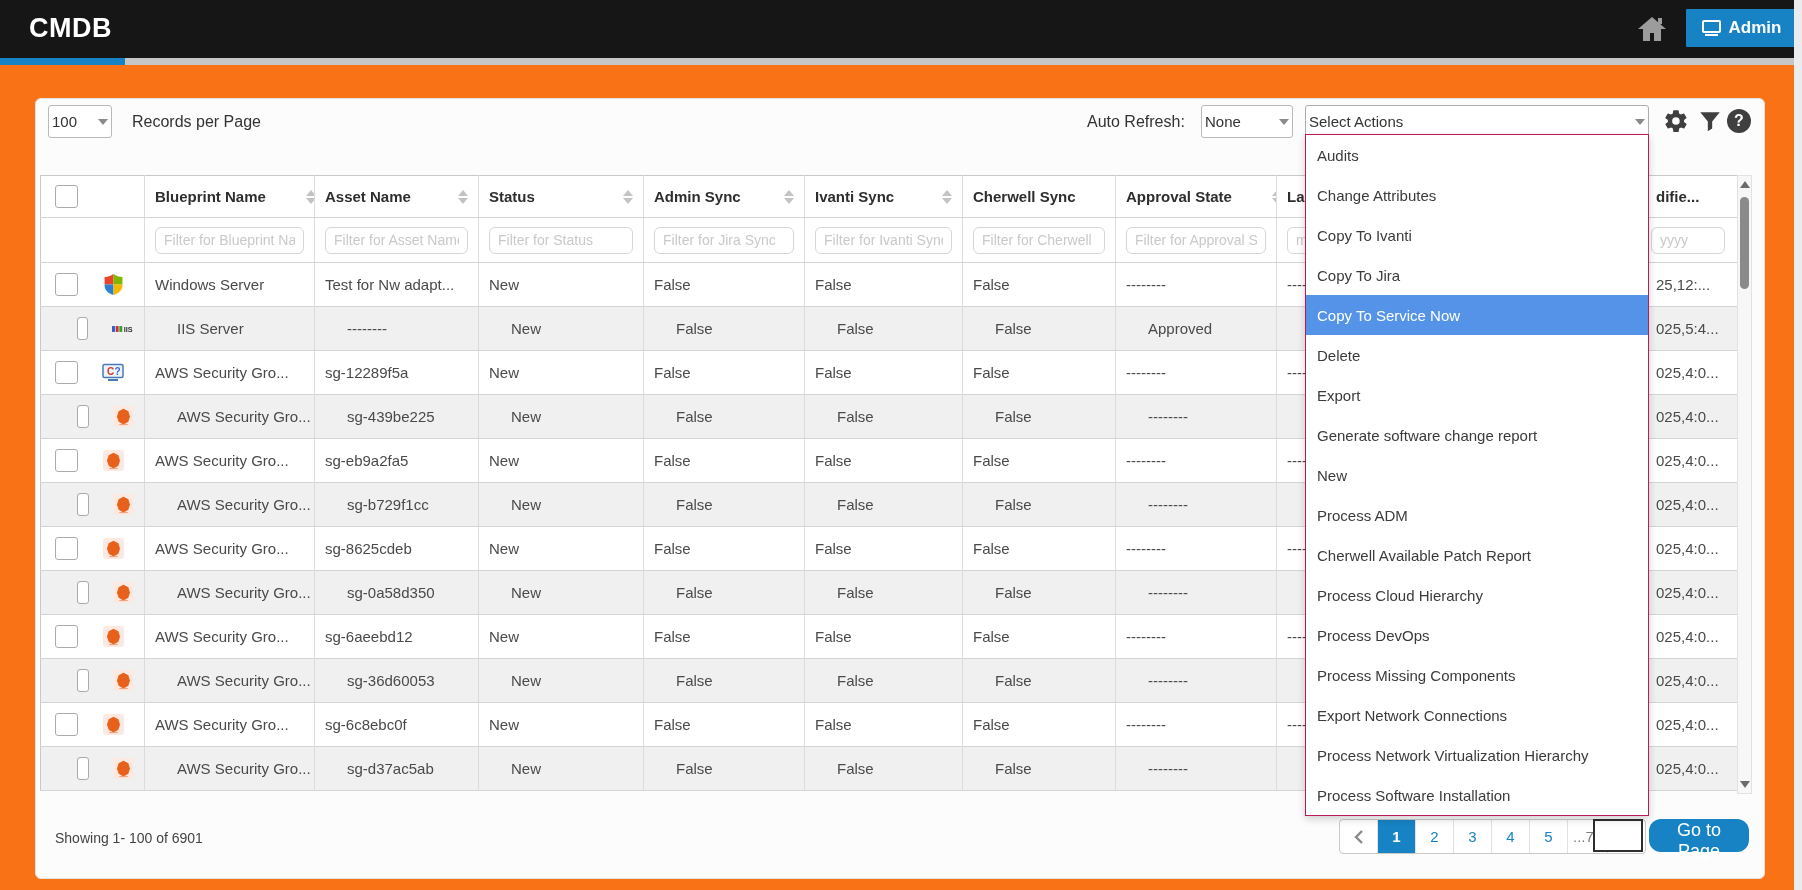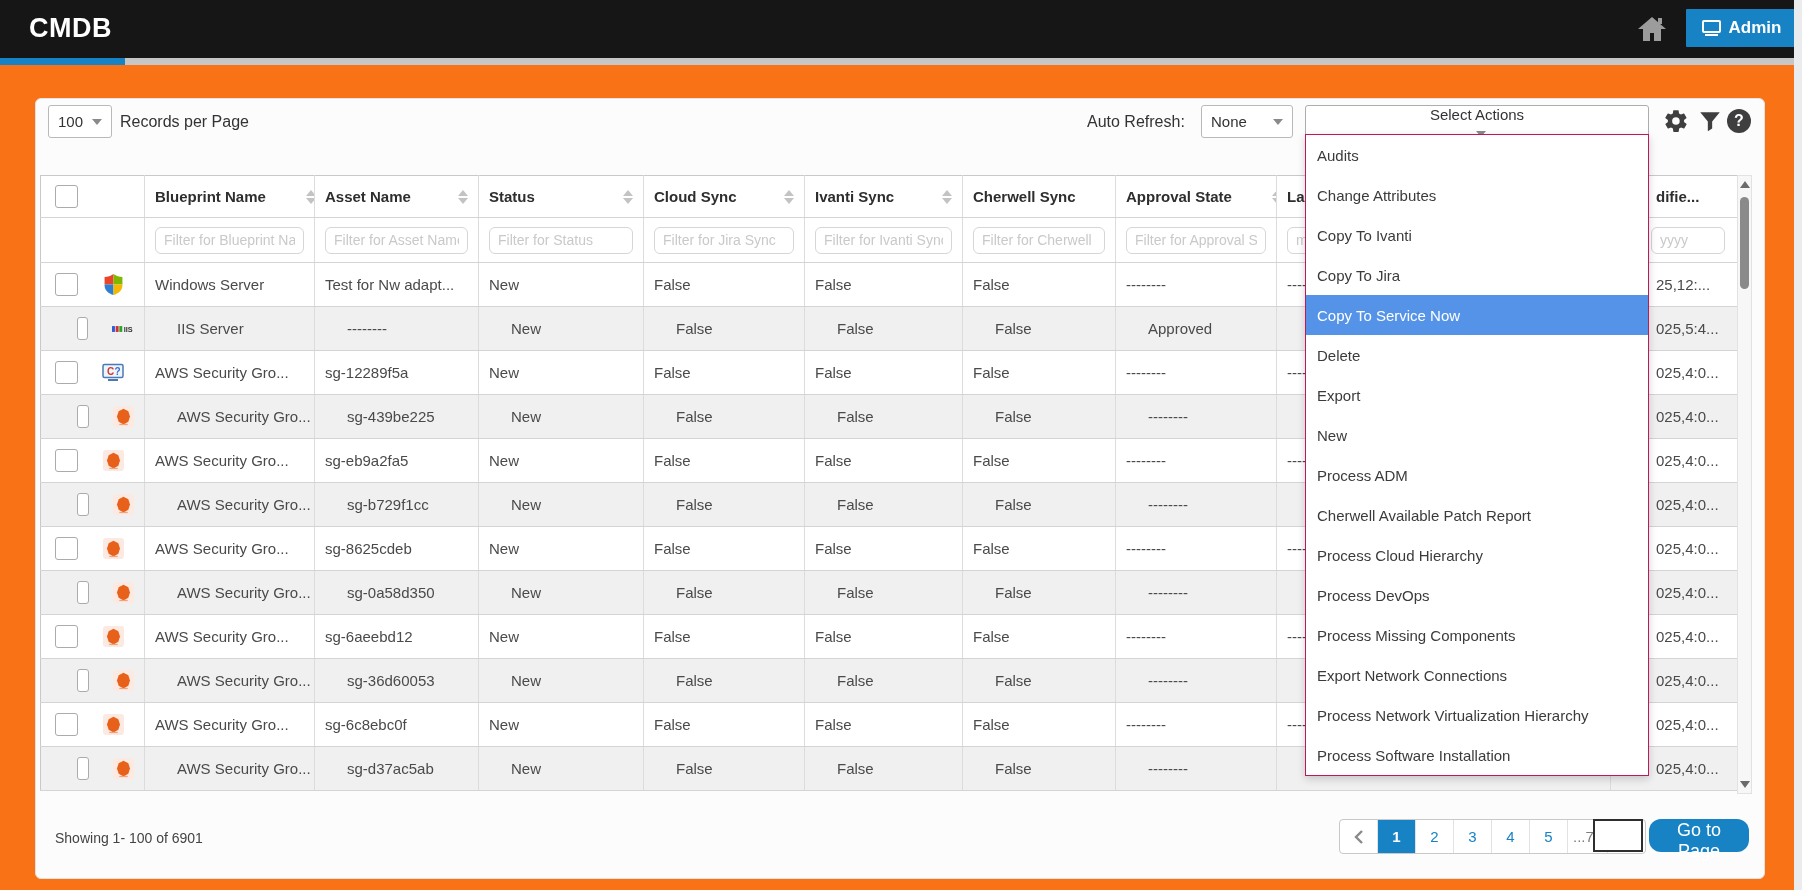--- a/index.html
+++ b/index.html
@@ -12,27 +12,27 @@
   .tabline-active{position:absolute;left:0;top:58px;width:125px;height:7px;background:#1783c4;}
   .home-btn{position:absolute;left:1636px;top:14px;width:32px;height:30px;cursor:pointer;}
   .admin-btn{position:absolute;left:1686px;top:9px;width:110px;height:38px;background:#1783c4;border-radius:1px;
     display:flex;align-items:center;justify-content:center;gap:7px;color:#fff;font-size:17px;font-weight:bold;cursor:pointer;}
 
   
   .panel{position:absolute;left:35px;top:98px;width:1728px;height:779px;background:#fcfcfc;border:1px solid #e3e3e3;border-radius:6px;}
 
   
   .select-box{position:absolute;height:33px;background:#fff;border:1px solid #b9b9b9;border-radius:3px;
-    display:flex;align-items:center;justify-content:space-between;padding:0 9px;font-size:15px;color:#333;cursor:pointer;box-sizing:border-box;}
+    display:flex;align-items:center;justify-content:space-between;padding:0 3px;font-size:15px;color:#333;cursor:pointer;box-sizing:border-box;}
   .caret{width:0;height:0;border-left:5px solid transparent;border-right:5px solid transparent;border-top:6px solid #8a8a8a;margin-left:8px;}
   .rpp-select{left:48px;top:105px;width:64px;}
-  .rpp-label{position:absolute;left:120px;top:113px;font-size:16px;color:#333;}
+  .rpp-label{position:absolute;left:132px;top:113px;font-size:16px;color:#333;}
   .ar-label{position:absolute;left:1087px;top:113px;font-size:16px;color:#333;}
   .ar-select{left:1201px;top:105px;width:92px;}
-  .actions-trigger{left:1305px;top:105px;width:344px;border-color:#adadad;flex-direction:column;}
+  .actions-trigger{left:1305px;top:105px;width:344px;border-color:#adadad;}
   .tool-icon{position:absolute;top:108px;width:26px;height:26px;cursor:pointer;}
   .gear-i{left:1663px;}
   .funnel-i{left:1697px;}
   .help-i{left:1727px;width:24px;height:24px;top:109px;background:#3f3f3f;border-radius:50%;
     display:flex;align-items:center;justify-content:center;color:#fff;font-size:16px;font-weight:bold;}
 
   
   .grid{position:absolute;left:40px;top:175px;width:1697px;border-collapse:collapse;table-layout:fixed;background:#fff;
     border:1px solid #c9c9c9;font-size:15px;color:#4a4a4a;}
   .grid col.c0{width:104px}.grid col.c1{width:170px}.grid col.c2{width:164px}.grid col.c3{width:165px}
@@ -181,21 +181,21 @@
             <div class="hdr-cell">
               <span class="hdr-label">Status</span>
               <span class="sort-icon">
                 <i class="tri-up"></i>
                 <i class="tri-dn"></i>
               </span>
             </div>
           </th>
         <th>
             <div class="hdr-cell">
-              <span class="hdr-label">Cloud Sync</span>
+              <span class="hdr-label">Admin Sync</span>
               <span class="sort-icon">
                 <i class="tri-up"></i>
                 <i class="tri-dn"></i>
               </span>
             </div>
           </th>
         <th>
             <div class="hdr-cell">
               <span class="hdr-label">Ivanti Sync</span>
               <span class="sort-icon">
@@ -551,20 +551,21 @@
   </div>
 
   <div class="menu">
       <div class="menu-item">Audits</div>
       <div class="menu-item">Change Attributes</div>
       <div class="menu-item">Copy To Ivanti</div>
       <div class="menu-item">Copy To Jira</div>
       <div class="menu-item highlighted">Copy To Service Now</div>
       <div class="menu-item">Delete</div>
       <div class="menu-item">Export</div>
+      <div class="menu-item">Generate software change report</div>
       <div class="menu-item">New</div>
       <div class="menu-item">Process ADM</div>
       <div class="menu-item">Cherwell Available Patch Report</div>
       <div class="menu-item">Process Cloud Hierarchy</div>
       <div class="menu-item">Process DevOps</div>
       <div class="menu-item">Process Missing Components</div>
       <div class="menu-item">Export Network Connections</div>
       <div class="menu-item">Process Network Virtualization Hierarchy</div>
       <div class="menu-item">Process Software Installation</div>
     </div>

